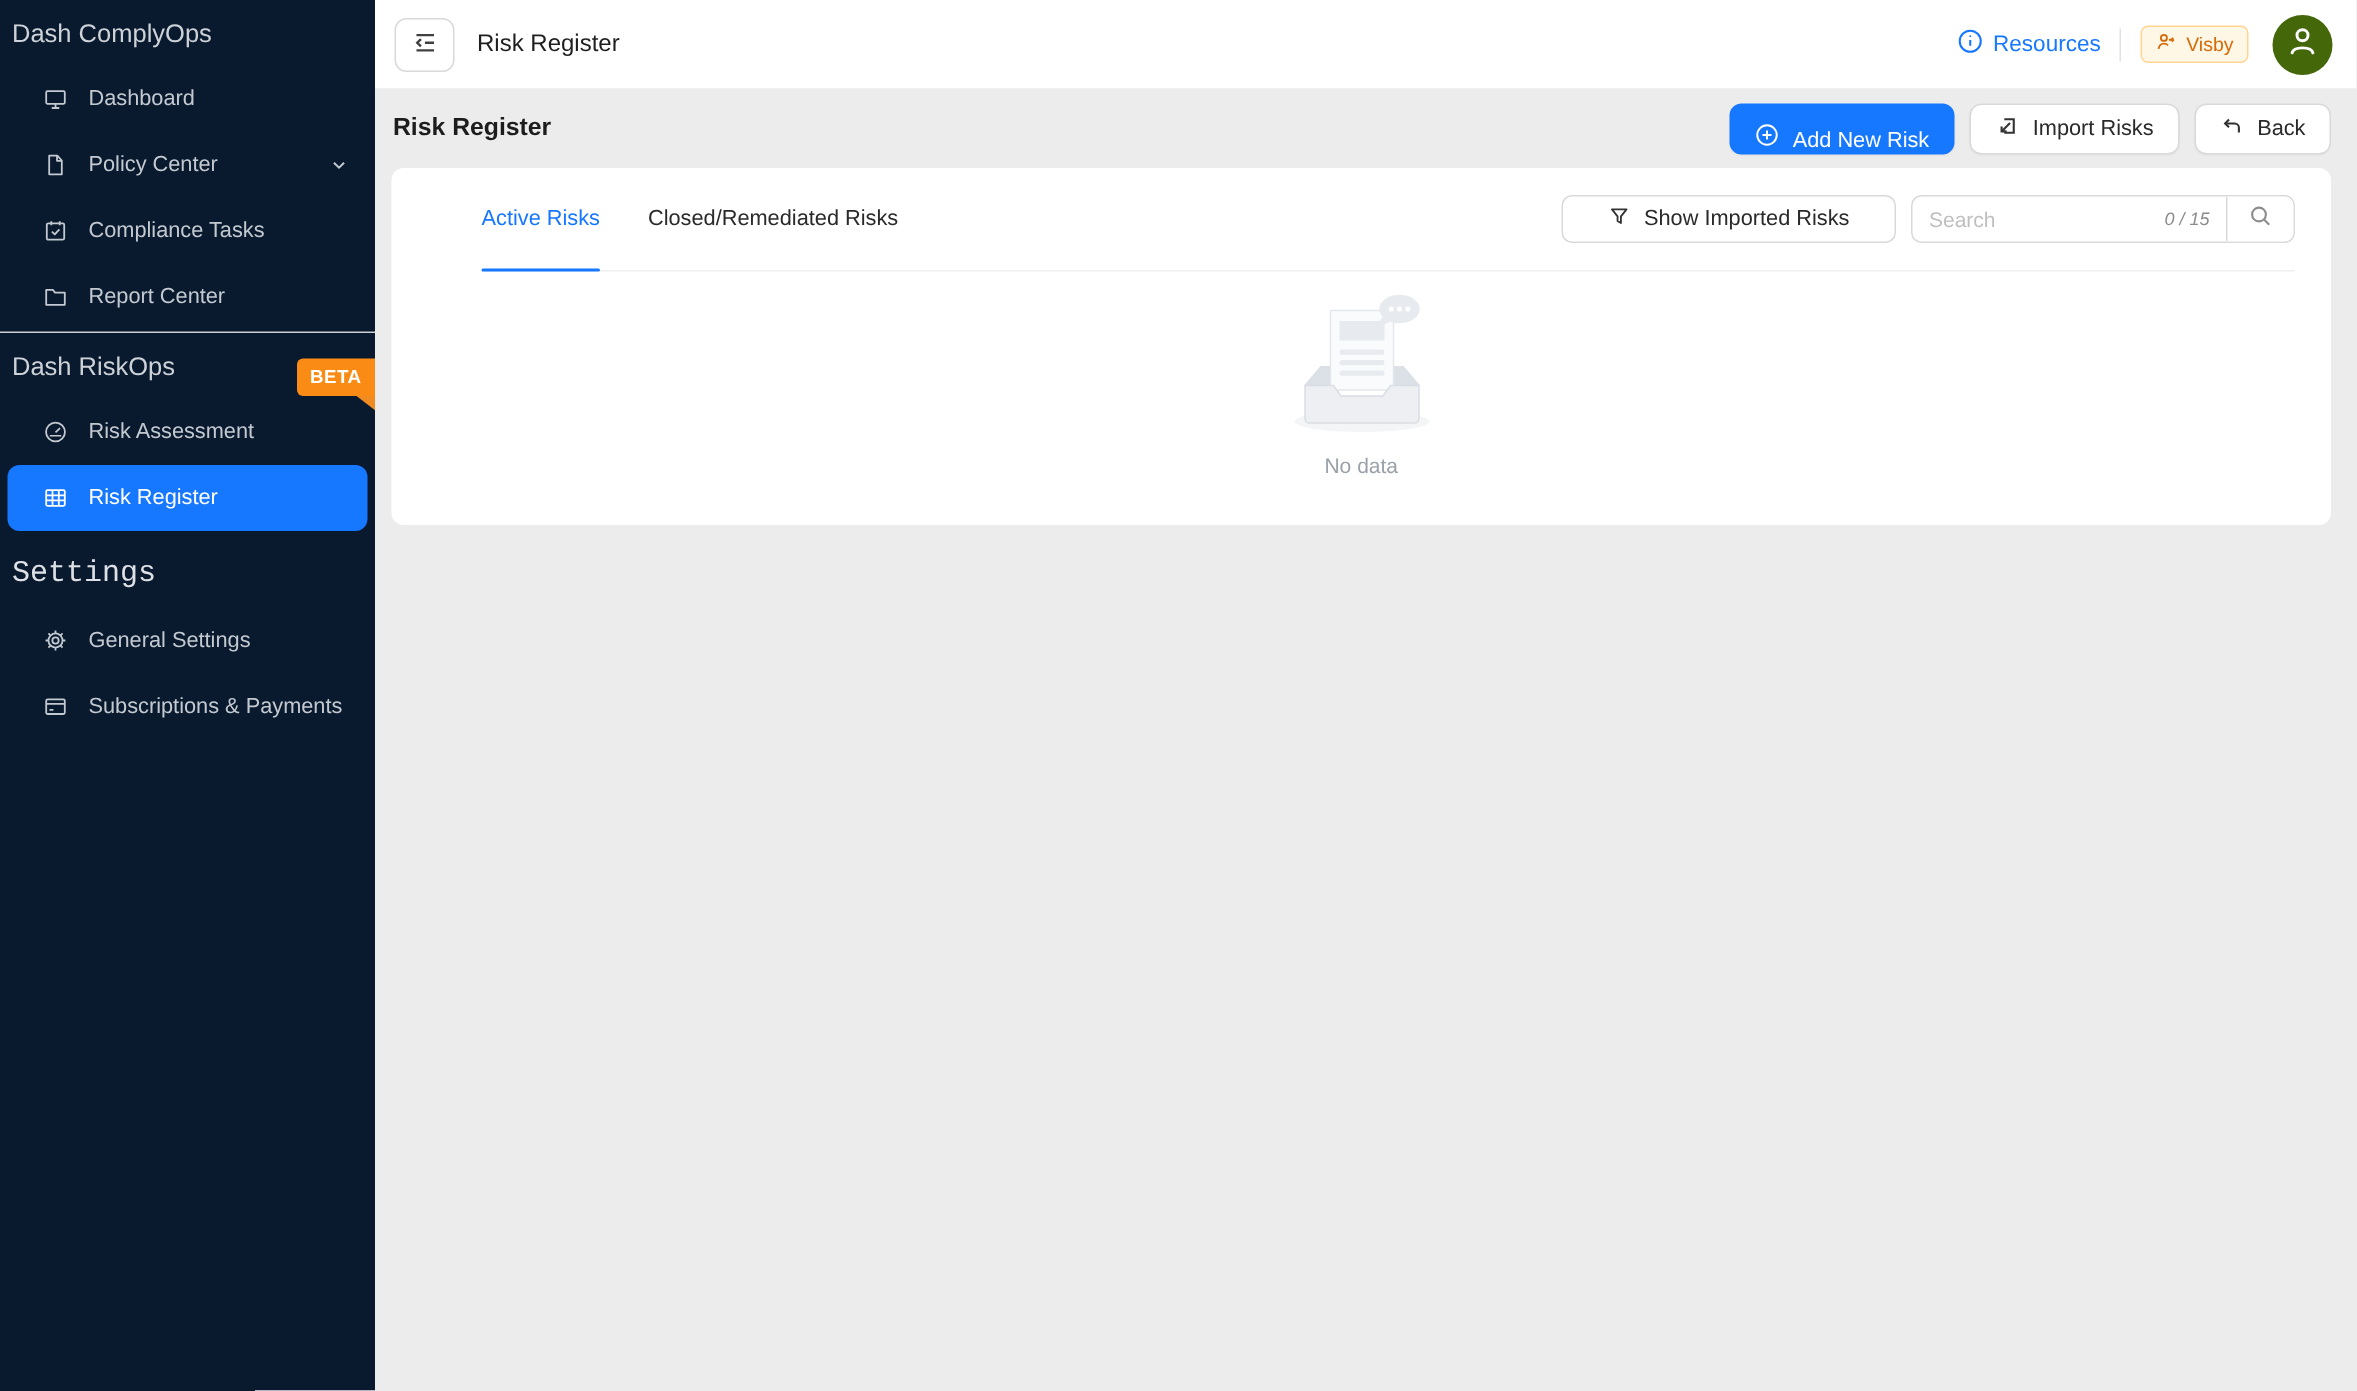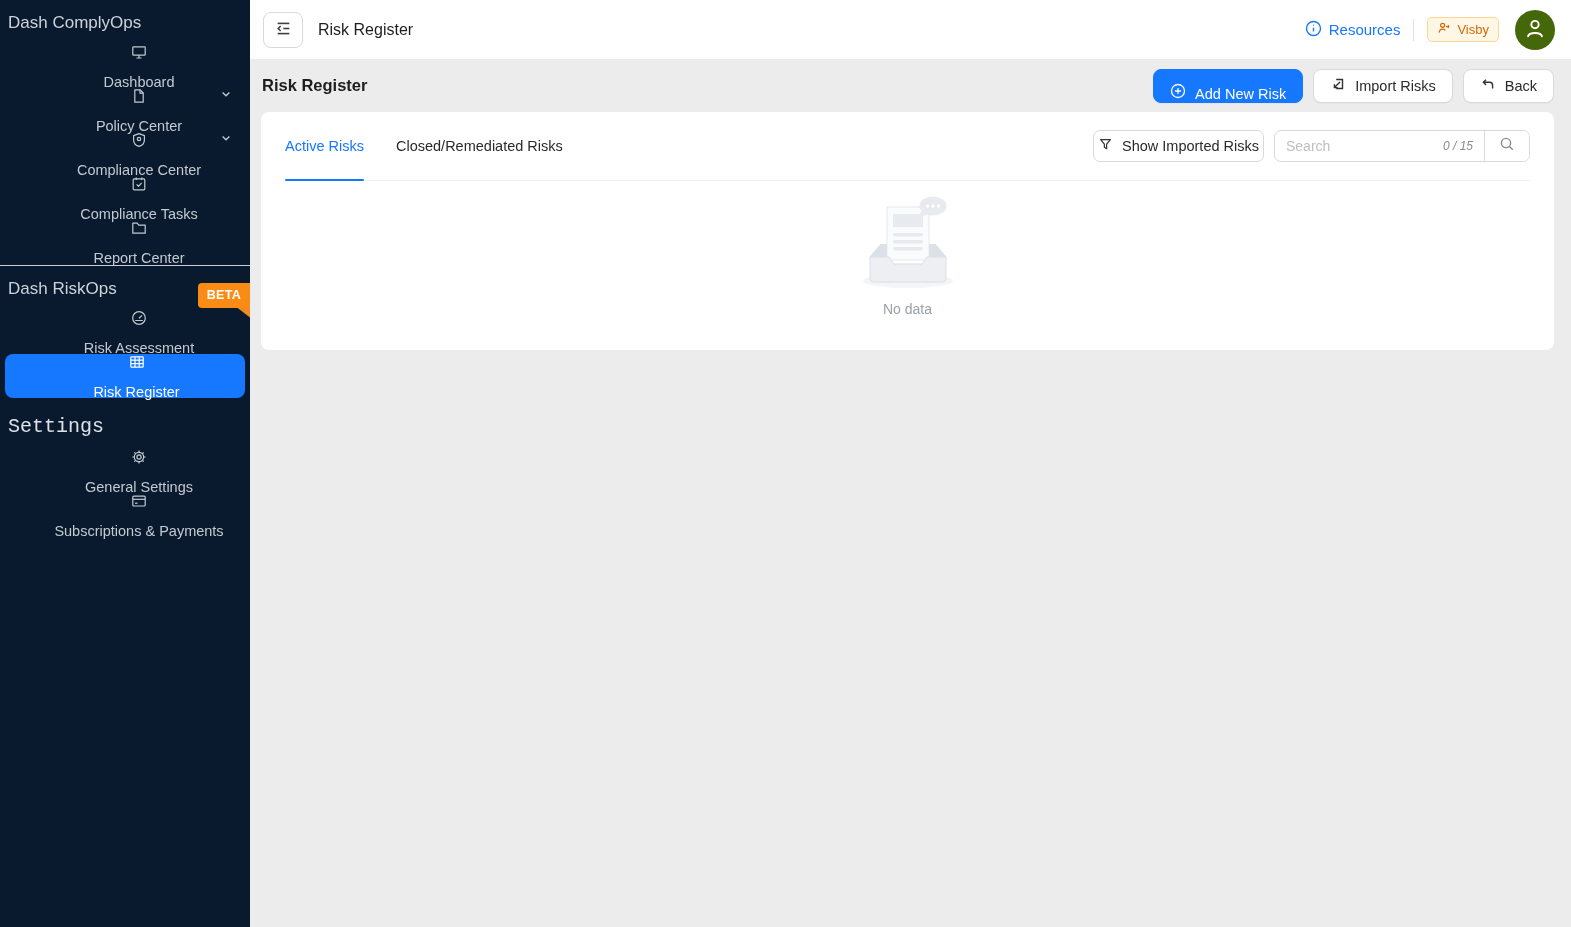--- a/index.html
+++ b/index.html
@@ -23,21 +23,20 @@
     line-height:1.1; display:inline-block;
   }
   .logo-tm { font-size:8px; color:#fff; vertical-align:-2px; margin-left:1px; }
   .section { position:relative; }
   .section-title { font-size:17px; color:#cdd2d9; padding:13px 8px 11px; }
   .section-title.big { font-size:20px; color:#dde1e6; padding:17px 8px 11px;font-family:Liberation Mono, monospace; }
   .nav-item {
     height:44px; display:flex; align-items:center; gap:14px;
     padding-left:28px; font-size:14.5px; cursor:pointer; position:relative;
     color:#c3c9d1;
-    flex-direction:column;
   }
   .nav-item .mi { display:flex; width:17px; justify-content:center; flex:none; }
   .nav-item .chev { position:absolute; right:18px; display:flex; }
   .nav-item.active {
     background:#1677ff; color:#fff; border-radius:8px;
     margin:0 5px; padding-left:23px;
   }
   .side-divider { border-top:1px solid #ccd0d5; margin-top:1px; }
   .ribbon {
     position:absolute; top:17px; right:0;
@@ -93,35 +92,36 @@
     box-shadow:0 1px 1px rgba(0,0,0,0.03);
   }
   .btn.primary { background:#1677ff; border-color:#1677ff; color:#fff;align-items:flex-end; }
 
   .content { flex:1; padding:0 17px 0 11px; }
   .card { background:#fff; border-radius:8px; height:238px; }
   .card-inner { margin:0 24px; }
   .tabs-row {
     display:flex; align-items:center; height:69px;
     border-bottom:1px solid #f0f0f0;
+    margin-left:36px;
   }
   .tabs { display:flex; gap:32px; height:100%; align-items:center; }
   .tab {
     font-size:14.5px; color:#2a2a2a; position:relative; height:100%;
     display:flex; align-items:center; cursor:pointer;
   }
   .tab.active { color:#1677ff; }
   .tab.active::after {
     content:''; position:absolute; left:0; right:0; bottom:-1px;
     height:2.5px; background:#1677ff; border-radius:2px;
   }
   .tab-extras { margin-left:auto; display:flex; align-items:center; gap:10px; }
   .filter-btn {
     height:32px; border:1px solid #d9d9d9; border-radius:7px; background:#fff;
-    display:flex; align-items:center; gap:9px; padding:0 4px;
+    display:flex; align-items:center; gap:9px; padding:0 30px;
     font-size:14.5px; color:#2a2a2a; cursor:pointer;
   }
   .search {
     display:flex; height:32px; width:256px; background:#fff;
     border:1px solid #d9d9d9; border-radius:7px; overflow:hidden;
   }
   .search input {
     border:none; outline:none; flex:1; min-width:0;
     padding:0 8px 0 11px; font-size:14px; color:#333; background:transparent;
     font-family:"Liberation Sans", sans-serif;
@@ -156,34 +156,20 @@
           <span>Dashboard</span>
         </div>
         <div class="nav-item">
           <span class="mi">
             <svg width="16" height="16" viewBox="0 0 16 16" fill="none" stroke="currentColor" stroke-width="1.2" stroke-linejoin="round">
                 <path d="M3.8 1.8h5.4l3 3.2v9.2H3.8z"></path>
                 <path d="M9 1.8v3.4h3.2"></path>
               </svg>
           </span>
           <span>Policy Center</span>
-          <span class="chev">
-            <svg width="12" height="12" viewBox="0 0 16 16" fill="none" stroke="currentColor" stroke-width="1.8">
-                <path d="m3.5 6 4.5 4.4L12.5 6"></path>
-              </svg>
-          </span>
-        </div>
-        <div class="nav-item">
-          <span class="mi">
-            <svg width="16" height="16" viewBox="0 0 16 16" fill="none" stroke="currentColor" stroke-width="1.2" stroke-linejoin="round">
-                <path d="M8 1.6 13.4 3.6v4.3c0 3.2-2.2 5.5-5.4 6.5-3.2-1-5.4-3.3-5.4-6.5V3.6z"></path>
-                <circle cx="8" cy="7" r="1.7"></circle>
-              </svg>
-          </span>
-          <span>Compliance Center</span>
           <span class="chev">
             <svg width="12" height="12" viewBox="0 0 16 16" fill="none" stroke="currentColor" stroke-width="1.8">
                 <path d="m3.5 6 4.5 4.4L12.5 6"></path>
               </svg>
           </span>
         </div>
         <div class="nav-item">
           <span class="mi">
             <svg width="16" height="16" viewBox="0 0 16 16" fill="none" stroke="currentColor" stroke-width="1.2" stroke-linejoin="round">
                 <rect x="2.2" y="2.9" width="11.6" height="10.9" rx="1"></rect>

